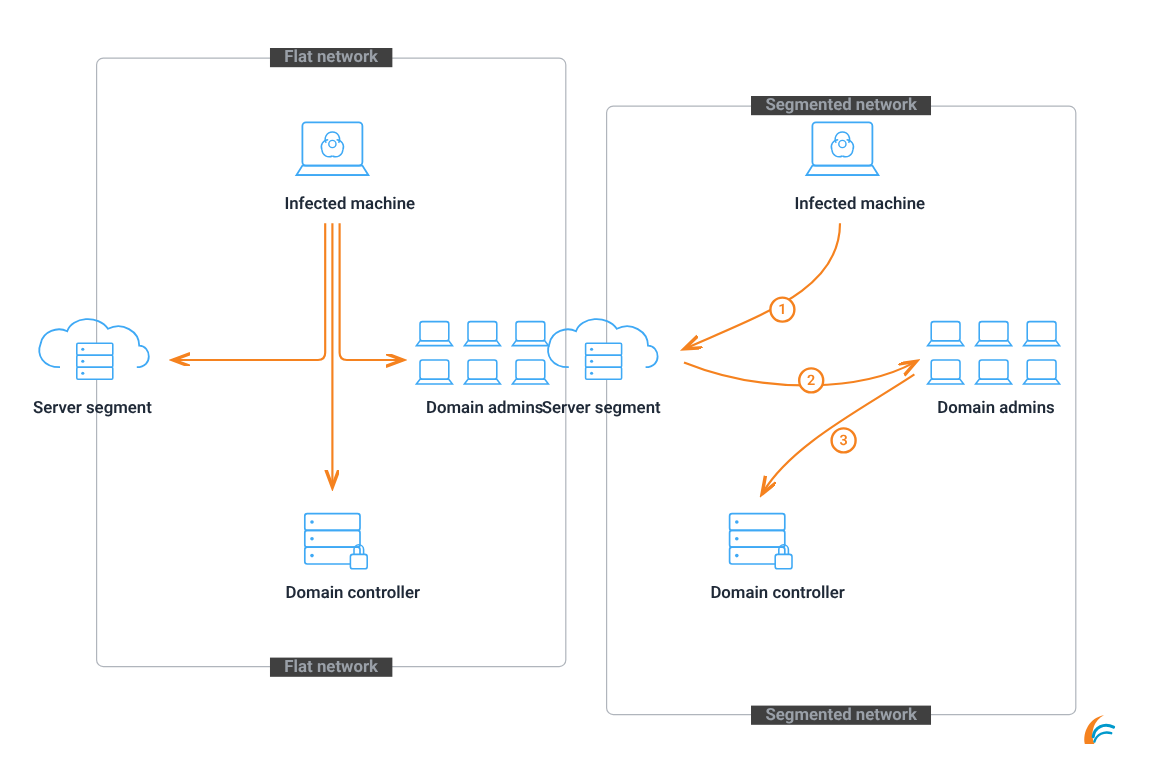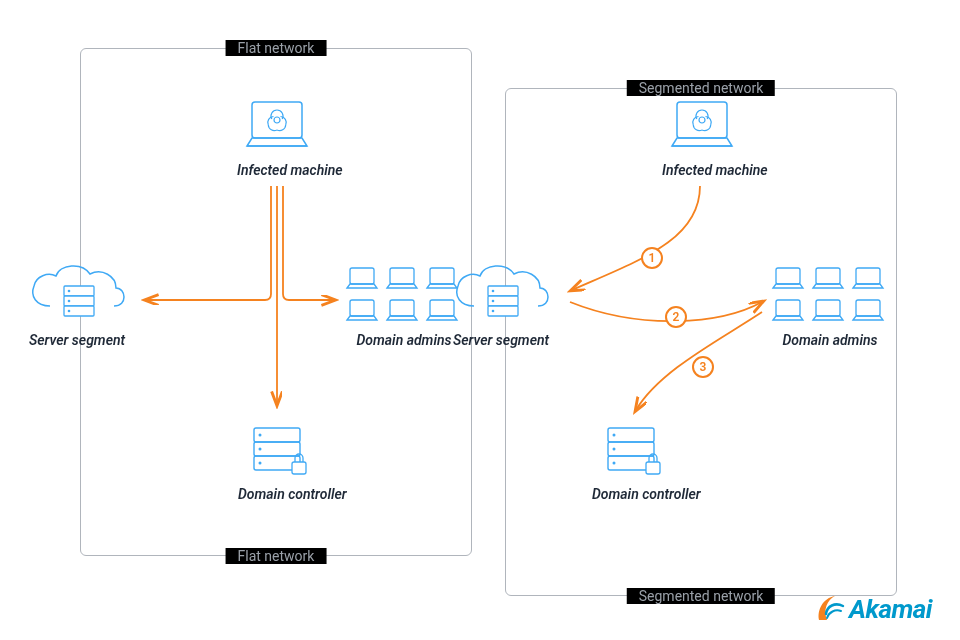--- a/index.html
+++ b/index.html
@@ -17,40 +17,39 @@
       border-radius: 6px;
       width: 392px;
       height: 508px;
     }
     .panel-left { left: 80px; top: 48px; }
     .panel-right { left: 505px; top: 48px; margin-top: 40px; }
     .panel-title {
       position: absolute;
       left: 50%;
       transform: translateX(-50%);
-      background: #000000;
+      background: #404040;
       padding: 0 12px;
       color: #9aa0a8;
       font-size: 14px;
-      font-weight: 400;
+      font-weight: 700;
       white-space: nowrap;
     }
     .panel-title-top { top: -9px; }
     .panel-title-bottom { bottom: -9px; }
     .node {
       position: absolute;
       text-align: center;
     }
     .node-label {
       font-size: 14px;
       font-weight: 600;
       color: #1f2937;
       margin-top: 6px;
       white-space: nowrap;
-      font-style: italic;
     }
     .logo {
       position: absolute;
       right: 28px;
       bottom: 14px;
       display: flex;
       align-items: center;
       gap: 2px;
     }
     .logo-text {
@@ -260,14 +259,13 @@
 <div class="step-badge" style="left:641px; top:247px;">1</div>
 <div class="step-badge" style="left:665px; top:306px;">2</div>
 <div class="step-badge" style="left:692px; top:356px;">3</div>
 
 <div class="logo">
   <svg width="34" height="34">
     <path d="M6 28 C4 18, 10 6, 22 4 C14 8, 10 18, 14 28 Z" fill="#f5821f"></path>
     <path d="M13 22 C14 14, 22 10, 30 14" fill="none" stroke="#0099cc" stroke-width="2.5" stroke-linecap="round"></path>
     <path d="M14 26 C16 20, 22 17, 28 19" fill="none" stroke="#0099cc" stroke-width="2" stroke-linecap="round"></path>
   </svg>
-  <span class="logo-text">Akamai</span>
 </div>
 
 </body></html>

